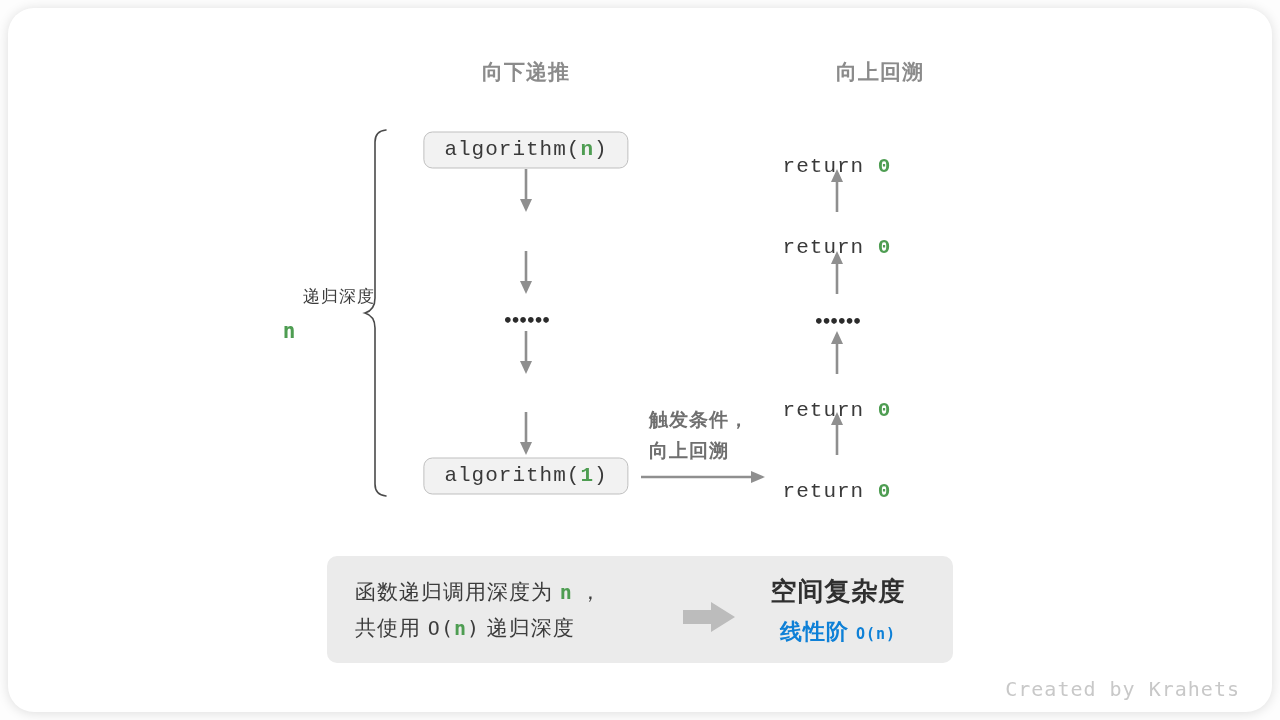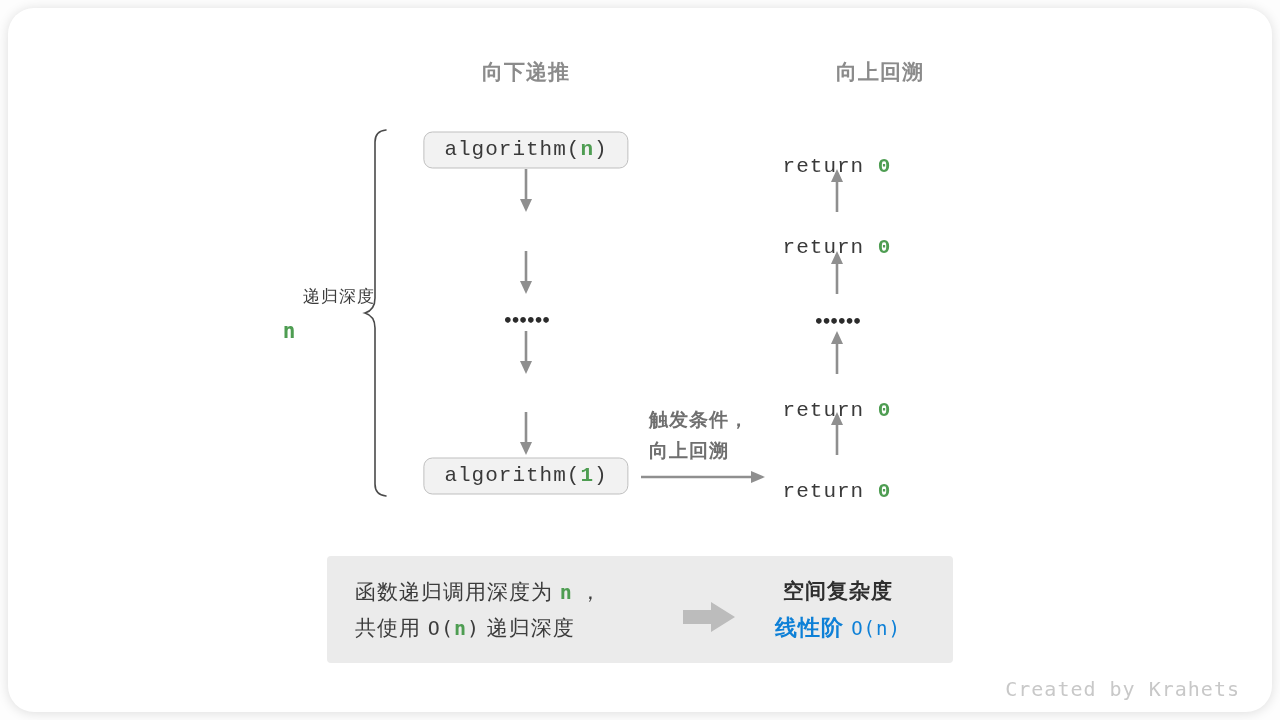--- a/index.html
+++ b/index.html
@@ -18,26 +18,26 @@
   .hdr{font-size:21px;font-weight:bold;color:var(--heading);letter-spacing:1px;}
   .code{font-family:Liberation Mono, monospace;font-size:21px;color:var(--code);letter-spacing:1px;margin-top:16px;}
   .green{color:var(--green);font-weight:bold;}
   .callbox{background:var(--boxbg);border:1.5px solid var(--boxborder);border-radius:9px;
            height:37px;line-height:34px;padding:0 20px;}
   .dots{font-family:"DejaVu Sans Mono",monospace;font-weight:bold;font-size:16px;
         letter-spacing:-2px;color:var(--dots);}
   .depth-text{font-size:17px;color:var(--textdark);letter-spacing:1px;margin-left:48px;}
   .depth-var{font-family:"DejaVu Sans Mono",monospace;font-size:21px;font-weight:bold;color:var(--green);}
   .trigger{font-size:19px;font-weight:bold;color:var(--trigger);line-height:31px;letter-spacing:1px;}
-  .summary{background:var(--summarybg);border-radius:4px;width:626px;height:107px;}
+  .summary{background:var(--summarybg);border-radius:10px;width:626px;height:107px;}
   .sum-line{font-size:21px;color:var(--textdark);line-height:35px;letter-spacing:1px;white-space:nowrap;}
   .sum-mono{font-family:"DejaVu Sans Mono",monospace;font-size:20px;}
-  .res-title{font-size:21px;font-weight:bold;color:#2f2f2f;letter-spacing:1px;}
+  .res-title{font-size:26px;font-weight:bold;color:#2f2f2f;letter-spacing:1px;}
   .res-line{font-size:22px;font-weight:bold;color:var(--blue);letter-spacing:1px;margin-top:8px;}
-  .res-line .sum-mono{font-size:19px;font-weight:normal;}
+  .res-line .sum-mono{font-size:15px;font-weight:bold;}
   .credit{font-family:"DejaVu Sans Mono",monospace;font-size:20px;color:var(--credit);letter-spacing:1px;}
   svg{display:block;overflow:visible;}
   .arrow-stroke{stroke:var(--arrow);stroke-width:2.6;}
   .arrow-fill{fill:var(--arrow);}
 </style>
 </head>
 <body>
 
 <div class="stage">
   <div class="card"></div>

